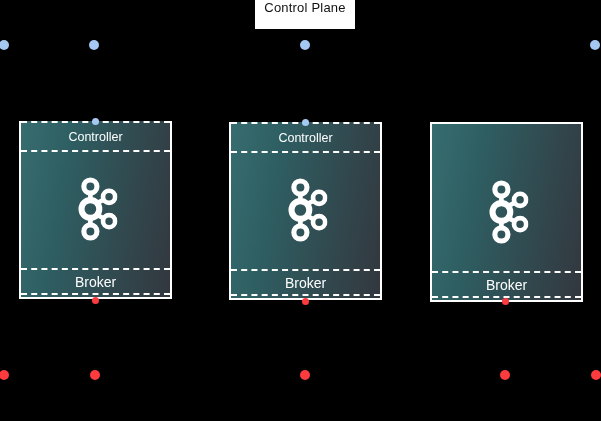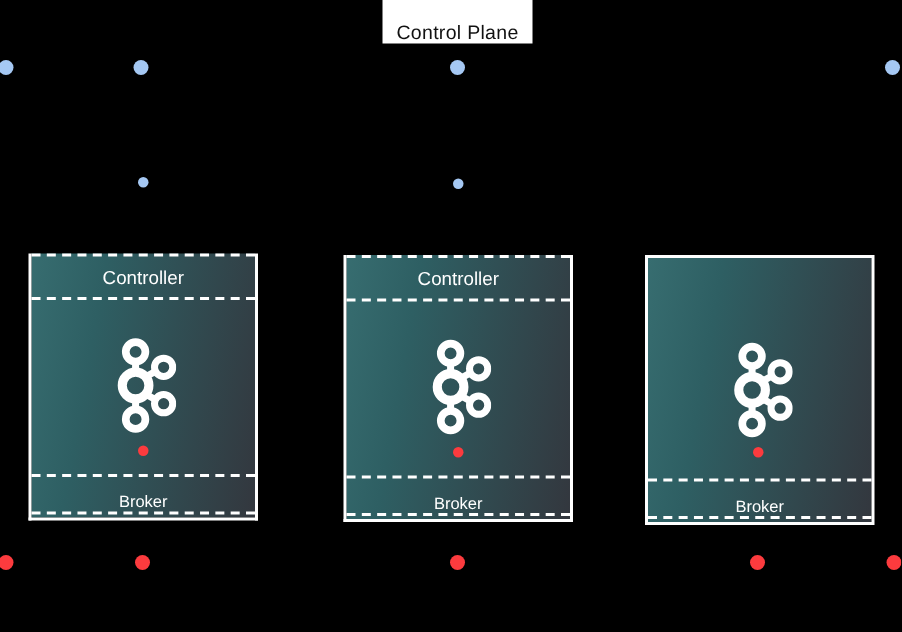--- a/index.html
+++ b/index.html
@@ -2,48 +2,47 @@
 <html><head>
 <meta charset="utf-8">
 <style>
   html,body{margin:0;padding:0;background:#000;}
   .stage{
     position:relative;width:601px;height:421px;background:#000000;
     font-family:"Liberation Sans", sans-serif;overflow:hidden;
   }
   .plane-label{
     position:absolute;background:#ffffff;color:#111111;
-    display:flex;align-items:flex-end;justify-content:center;
+    display:flex;align-items:flex-start;justify-content:center;
     font-size:13px;letter-spacing:.2px;
   }
   .control-plane-label{left:255px;top:0;width:100px;height:29px;}
   .data-plane-label{left:264px;top:390px;width:92px;height:31px;}
   .dot{position:absolute;border-radius:50%;}
   .dot-lg{width:10px;height:10px;}
   .dot-sm{width:7px;height:7px;z-index:5;}
   .dot-blue{background:#a5c8f3;}
   .dot-red{background:#fc3b3e;}
   .node-box{
     position:absolute;top:122px;width:149px;height:176px;
     border:2px solid #ffffff;
     background:linear-gradient(100deg,#376d70 0%,#2e5f63 28%,#33373e 100%);
-    margin-top:48px;
   }
   .node-box.with-controller{border-top:none;}
   .controller-section{
     position:absolute;top:0;left:0;right:0;height:27px;
     border-top:2px dashed #ffffff;border-bottom:2px dashed #ffffff;
     color:#ffffff;font-size:12.5px;
     display:flex;align-items:center;justify-content:center;
   }
   .broker-section{
     position:absolute;bottom:2px;left:0;right:0;height:23px;
     border-top:2px dashed #ffffff;border-bottom:2px dashed #ffffff;
-    color:#ffffff;font-size:11px;
-    display:flex;align-items:flex-end;justify-content:center;
+    color:#ffffff;font-size:14px;
+    display:flex;align-items:center;justify-content:center;
   }
   .kafka-logo{
     position:absolute;left:50%;top:50%;transform:translate(-50%,-50%);
   }
 </style>
 </head>
 <body>
 
 <div class="stage">
 

